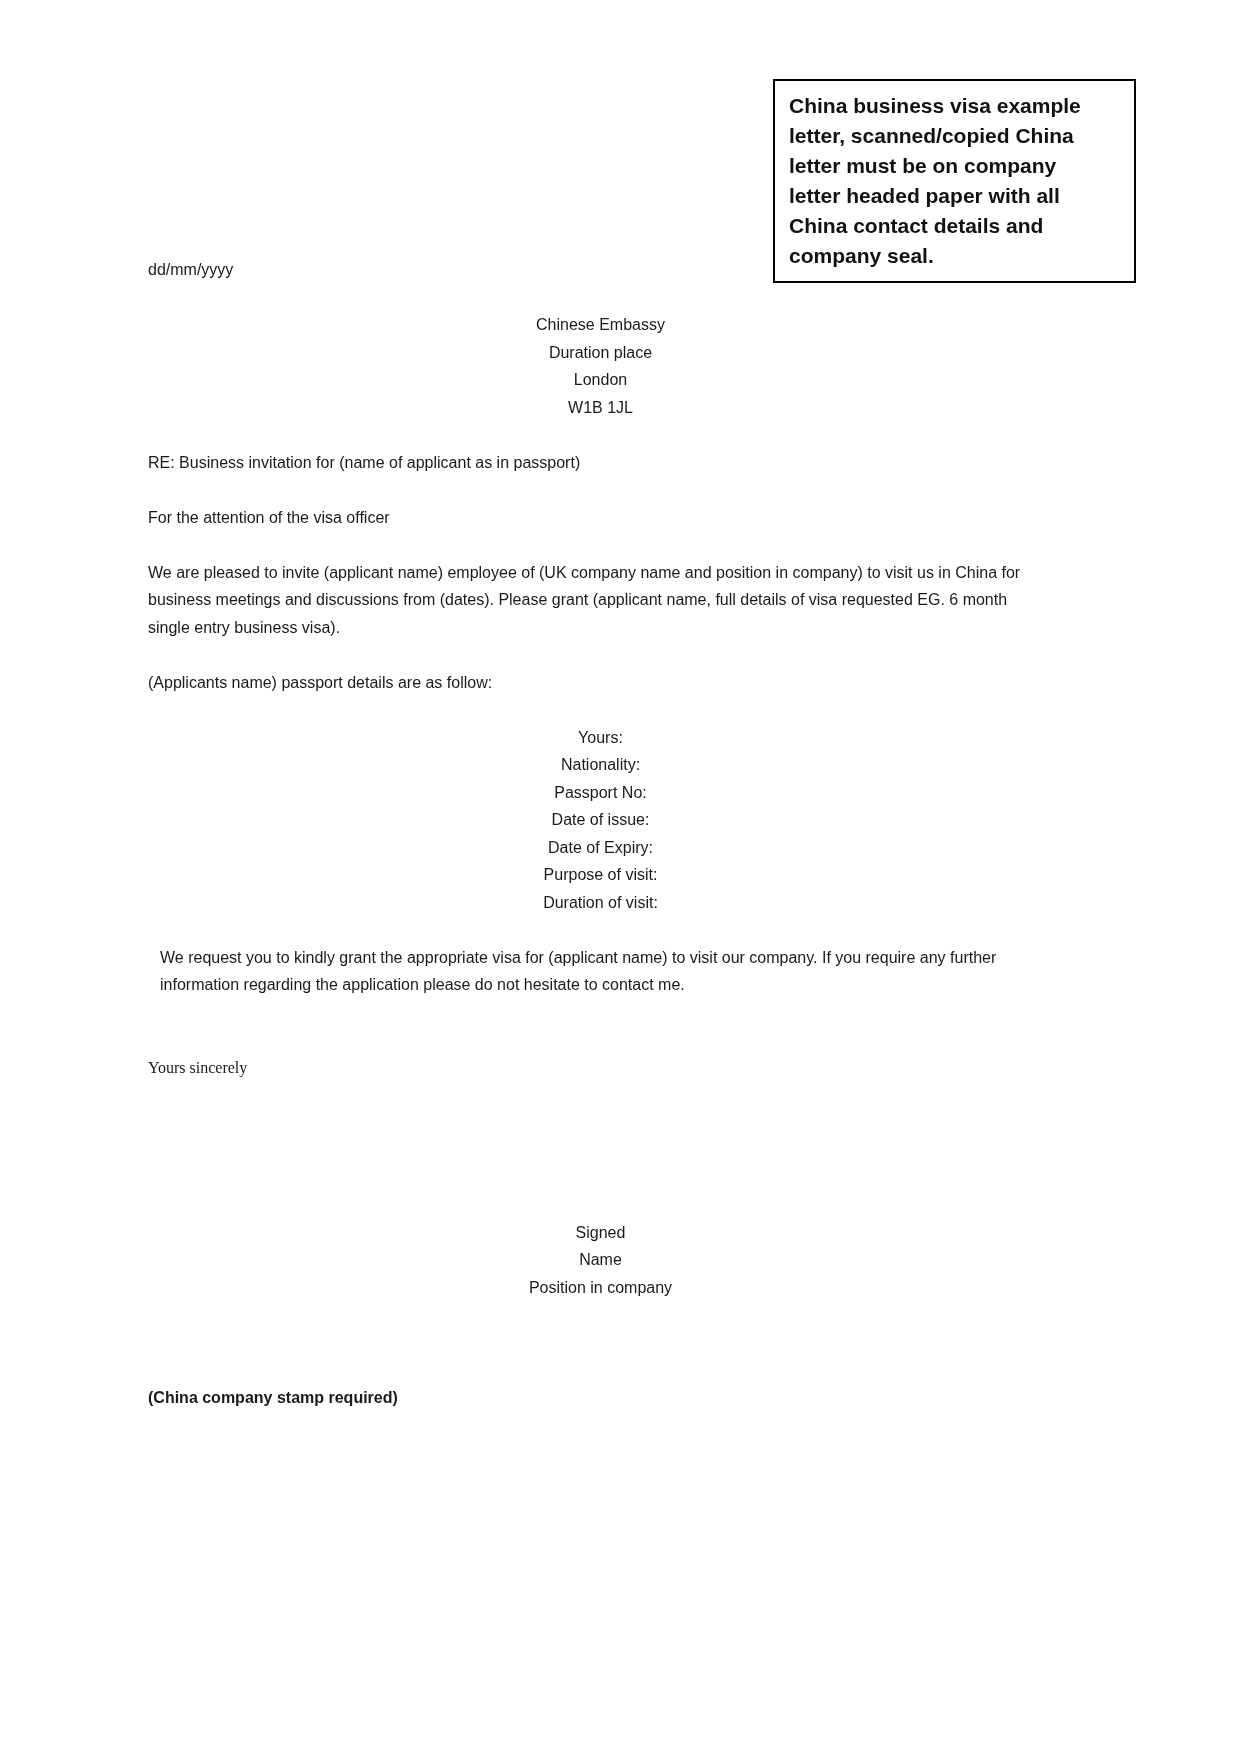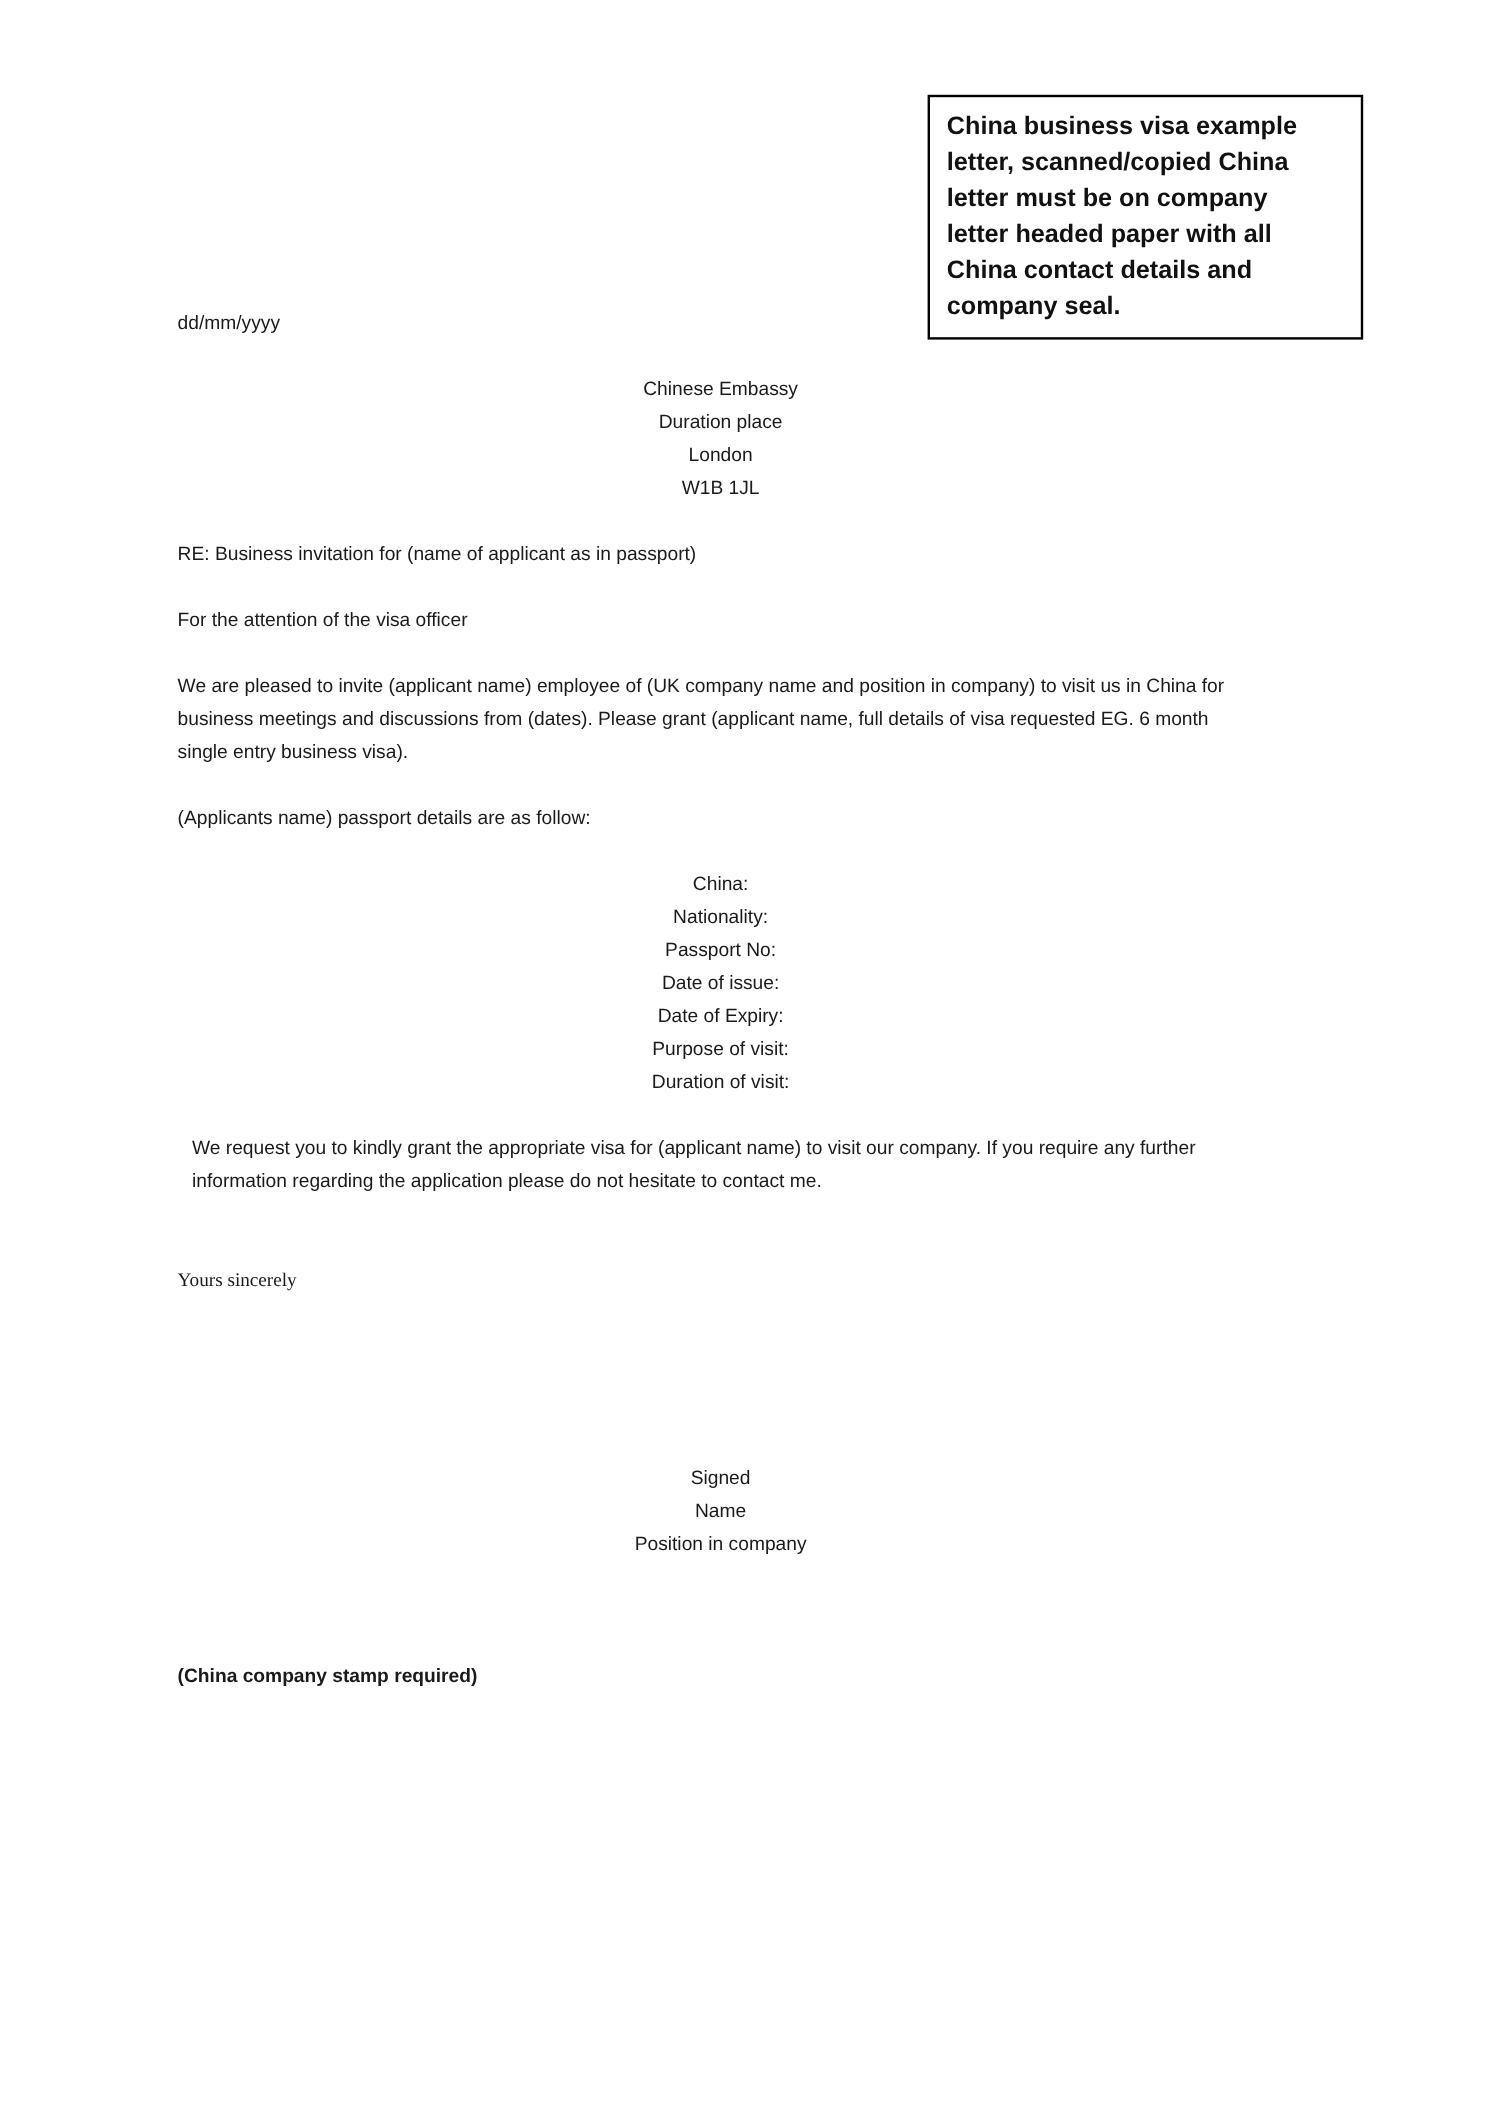--- a/index.html
+++ b/index.html
@@ -71,21 +71,21 @@
 
     <div class="block">RE: Business invitation for (name of applicant as in passport)</div>
 
     <div class="block">For the attention of the visa officer</div>
 
     <div class="block">We are pleased to invite (applicant name) employee of (UK company name and position in company) to visit us in China for business meetings and discussions from (dates). Please grant (applicant name, full details of visa requested EG. 6 month single entry business visa).</div>
 
     <div class="block">(Applicants name) passport details are as follow:</div>
 
     <div class="block">
-      <div class="line">China:</div>
+      <div class="line">Yours:</div>
       <div class="line">Nationality:</div>
       <div class="line">Passport No:</div>
       <div class="line">Date of issue:</div>
       <div class="line">Date of Expiry:</div>
       <div class="line">Purpose of visit:</div>
       <div class="line">Duration of visit:</div>
     </div>
 
     <div class="block-2">We request you to kindly grant the appropriate visa for (applicant name) to visit our company. If you require any further information regarding the application please do not hesitate to contact me.</div>
 

